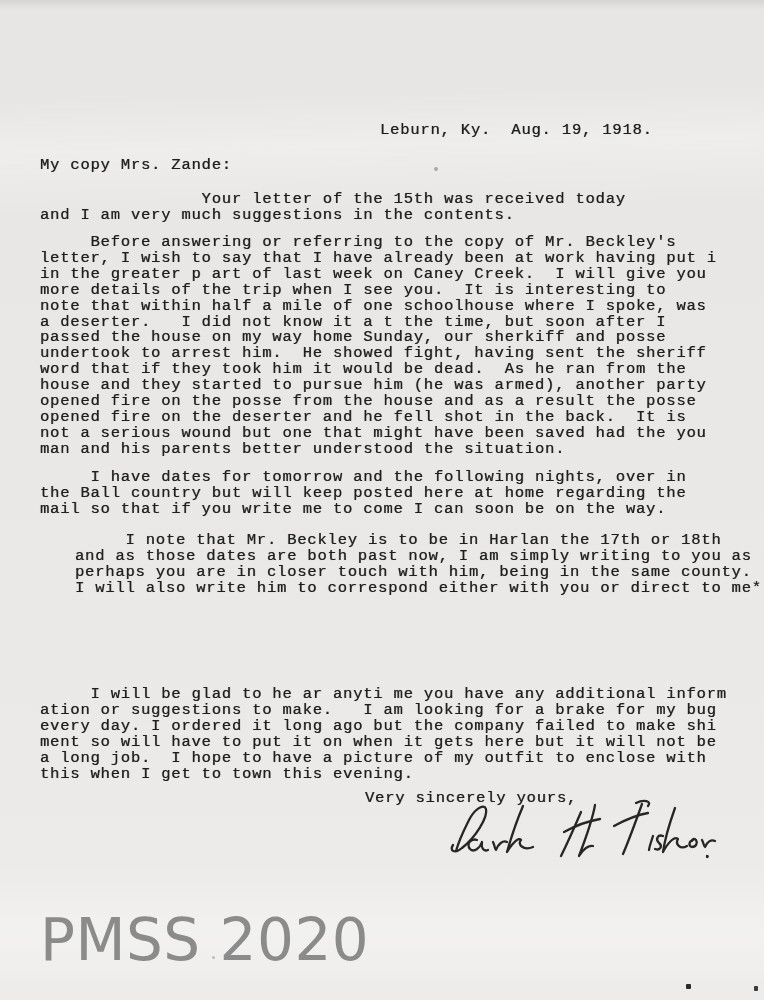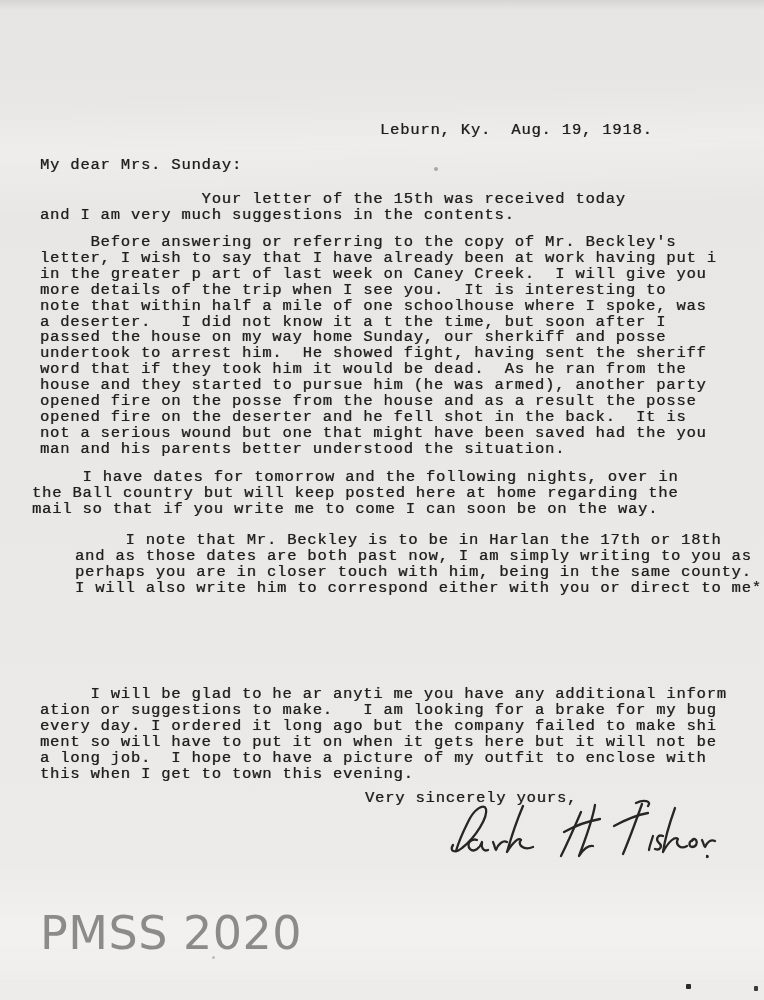--- a/index.html
+++ b/index.html
@@ -30,52 +30,52 @@
     font-size:15.5px;
     line-height:15.9px;
     letter-spacing:0.8px;
     color:#1f1f1f;
     text-shadow:0.4px 0.3px 0.6px rgba(30,30,30,.5), -0.3px -0.2px 0.7px rgba(30,30,30,.28);
   }
   .dateline{left:380px;top:123px;}
   .salutation{left:40px;top:158px;}
   .p1{left:40px;top:192px;}
   .p2{left:40px;top:235px;}
-  .p3{left:32px;top:470px;}
+  .p3{left:40px;top:470px;}
   .p4{left:40px;top:533px;margin-left:35px;}
   .p5{left:40px;top:608px;}
   .p6{left:40px;top:687px;}
   .closing{left:365px;top:791px;}
   .signature{
     position:absolute;left:441px;top:799px;width:282px;height:66px;
   }
   .watermark{
     position:absolute;left:40px;top:906px;
     font-family:"DejaVu Sans","Liberation Sans",sans-serif;
-    font-size:46px;font-weight:500;
+    font-size:58px;font-weight:500;
     color:#8b8b8b;
     letter-spacing:0.5px;
   }
   .speck{position:absolute;border-radius:50%;}
   .speck.s1{left:434px;top:167px;width:4px;height:4px;background:#a9a8a6;}
   .speck.s2{left:686px;top:984px;width:5px;height:5px;background:#2a2a2a;border-radius:1px;}
   .speck.s3{left:754px;top:986px;width:4px;height:5px;background:#3a3a3a;border-radius:1px;}
   .speck.s4{left:212px;top:956px;width:3px;height:3px;background:#bdbcba;}
 </style>
 </head>
 <body>
 
 <div class="page">
 
   <div class="scan-band"></div>
   <div class="scan-band2"></div>
 
   <div class="type dateline">Leburn, Ky.  Aug. 19, 1918.</div>
 
-  <div class="type salutation">My dear Mrs. Sunday:</div>
+  <div class="type salutation">My copy Mrs. Zande:</div>
 
   <div class="type p1">                Your letter of the 15th was received today
 and I am very much suggestions in the contents.</div>
   <div class="type p2">     Before answering or referring to the copy of Mr. Beckley's
 letter, I wish to say that I have already been at work having put i
 in the greater p art of last week on Caney Creek.  I will give you
 more details of the trip when I see you.  It is interesting to
 note that within half a mile of one schoolhouse where I spoke, was
 a deserter.   I did not know it a t the time, but soon after I
 passed the house on my way home Sunday, our sherkiff and posse

